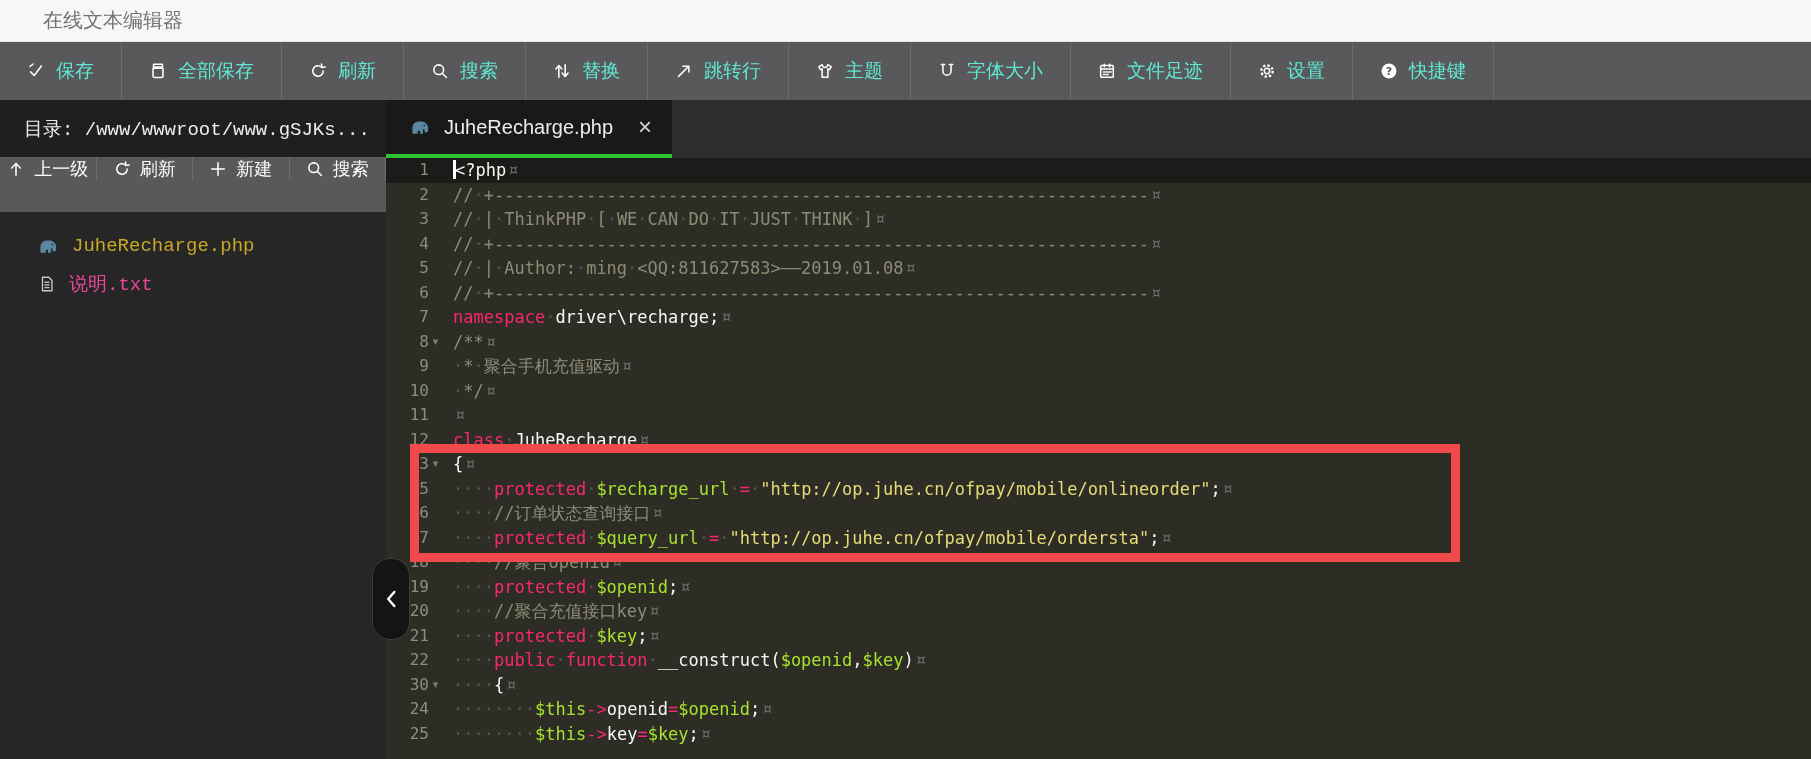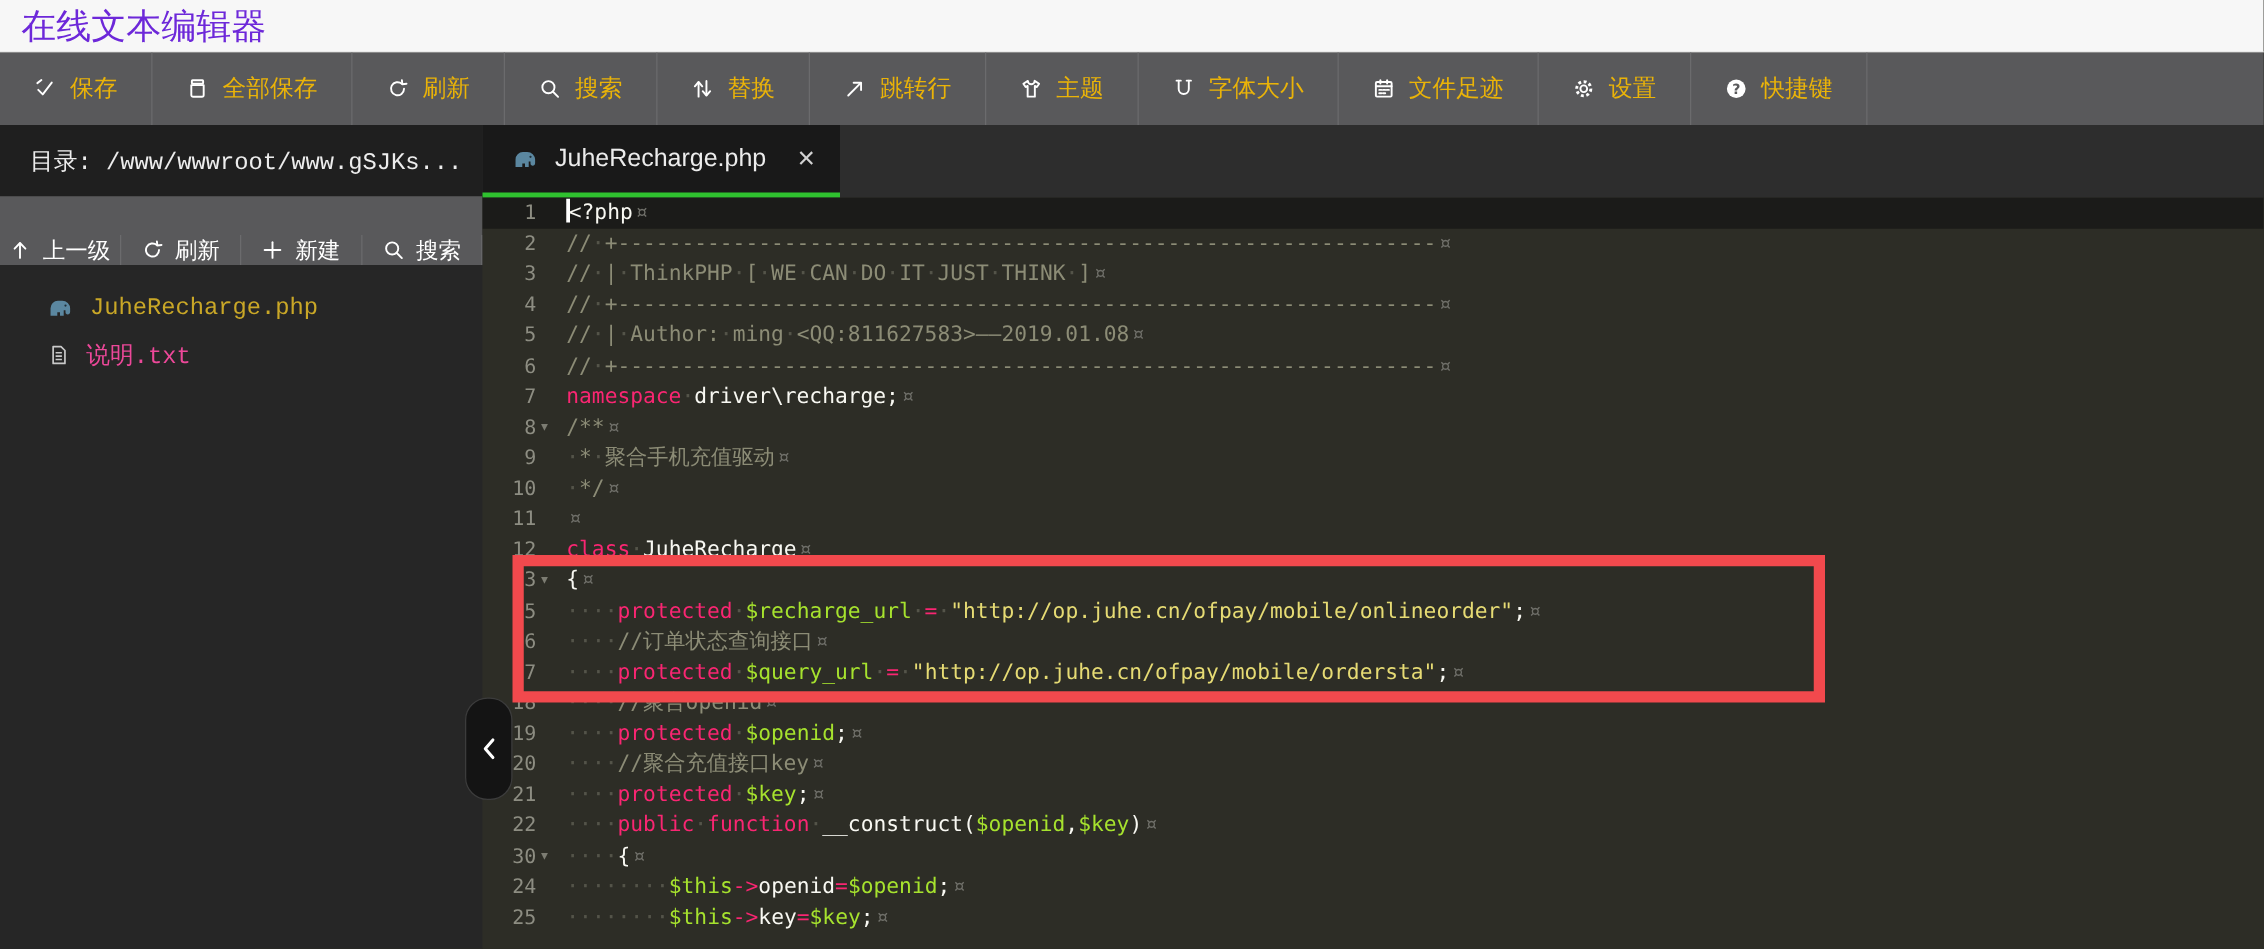--- a/index.html
+++ b/index.html
@@ -4,40 +4,40 @@
 <style>
   html,body{margin:0;padding:0;}
   body{
     width:1811px;height:759px;overflow:hidden;position:relative;
     background:#2d2d26;font-family:"Liberation Sans", sans-serif;
     -webkit-font-smoothing:antialiased;
   }
   
   .titlebar{
     height:42px;background:#f7f7f7;border-bottom:1px solid #e6e6e6;
-    display:flex;align-items:center;padding-left:17px;box-sizing:border-box;
-    color:#6d28d9;font-size:28px;
+    display:flex;align-items:center;padding-left:43px;box-sizing:border-box;
+    color:#737373;font-size:20px;
   }
   
   .toolbar{height:58px;background:#59595b;display:flex;align-items:stretch;}
   .tb-btn{
     display:flex;align-items:center;gap:11px;padding:0 27px;
-    color:#eab308;font-size:19px;border-right:1px solid #6b6b6d;cursor:pointer;
+    color:#5eead4;font-size:19px;border-right:1px solid #6b6b6d;cursor:pointer;
     white-space:nowrap;
   }
   .tb-ic{display:flex;align-items:center;}
   
   .main{display:flex;height:659px;}
   .sidebar{width:386px;flex:0 0 386px;background:#262626;display:flex;flex-direction:column;font-family:Liberation Mono, monospace;}
   .dir-header{
     height:57px;background:#1f1f1f;color:#ededed;font-size:19px;
     display:flex;align-items:center;padding:0 8px 0 24px;box-sizing:border-box;
     white-space:nowrap;overflow:hidden;
   }
-  .side-actions{height:55px;background:#59595b;display:flex;align-items:flex-end;color:#fff;font-size:18px;}
+  .side-actions{height:55px;background:#59595b;display:flex;align-items:flex-start;color:#fff;font-size:18px;}
   .side-action{
     flex:1;display:flex;align-items:center;justify-content:center;gap:9px;
     border-right:1px solid #6b6b6d;cursor:pointer;white-space:nowrap;
   }
   .file-list{padding:16px 0;}
   .file-item{
     display:flex;align-items:center;gap:13px;padding:7px 10px 7px 38px;
     font-size:19px;cursor:pointer;
   }
   .file-item .fname{color:#ec4899;}

